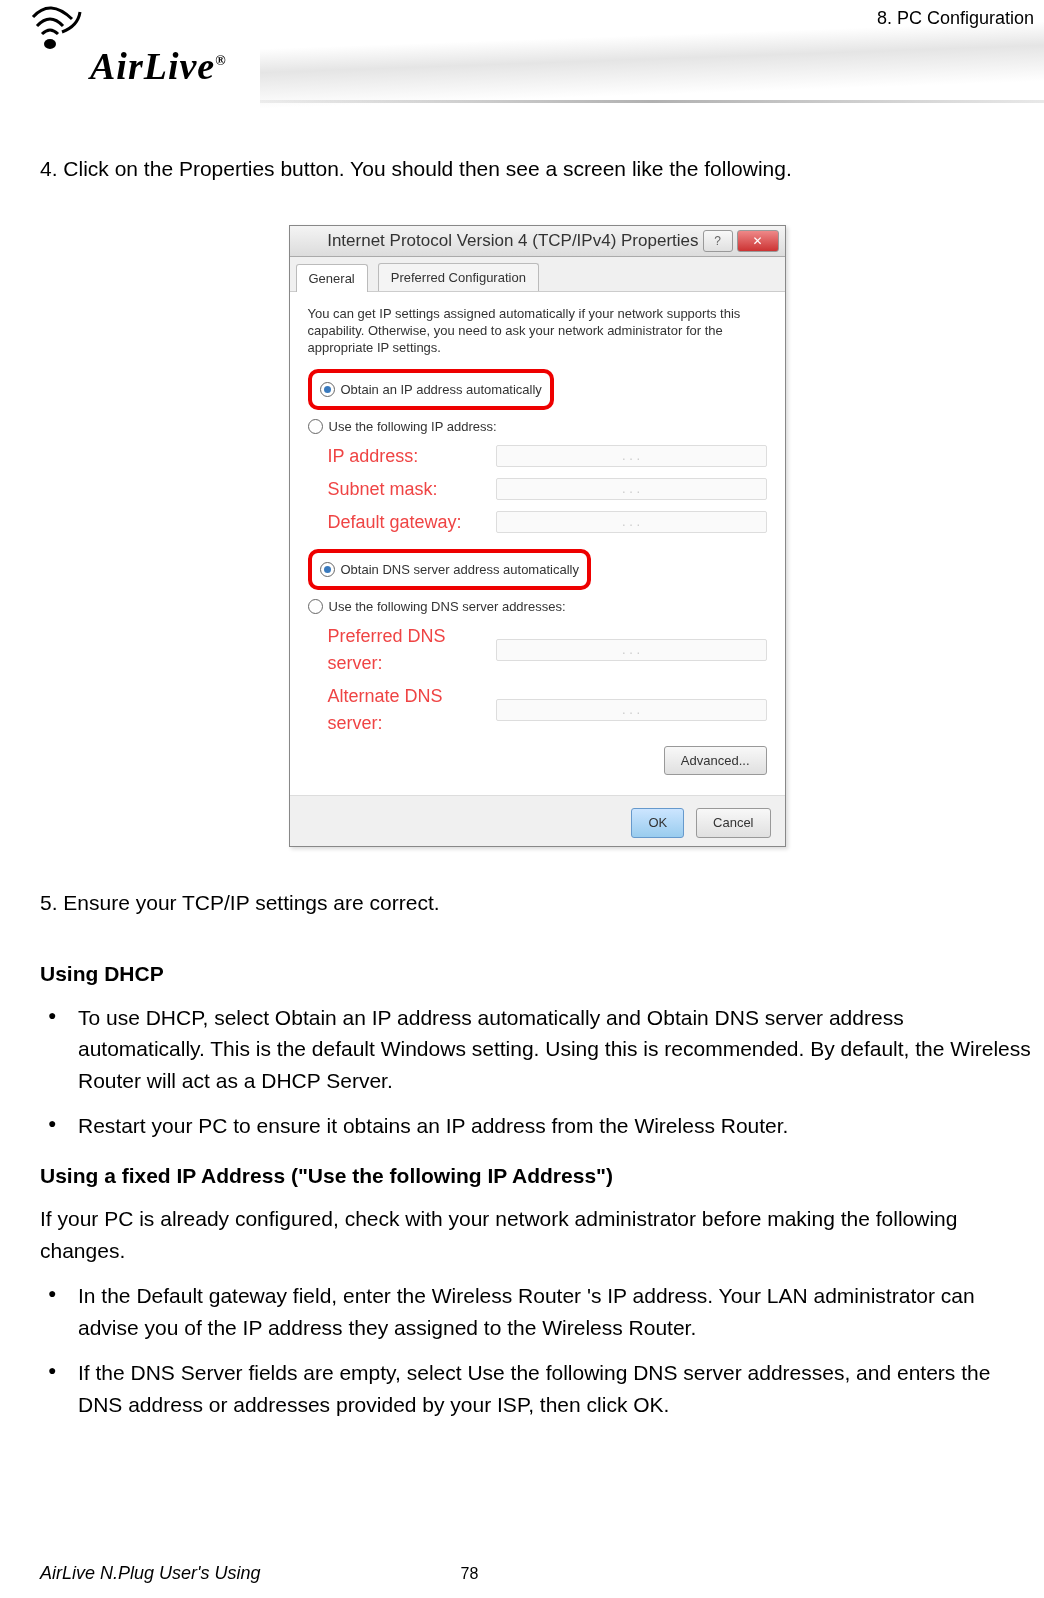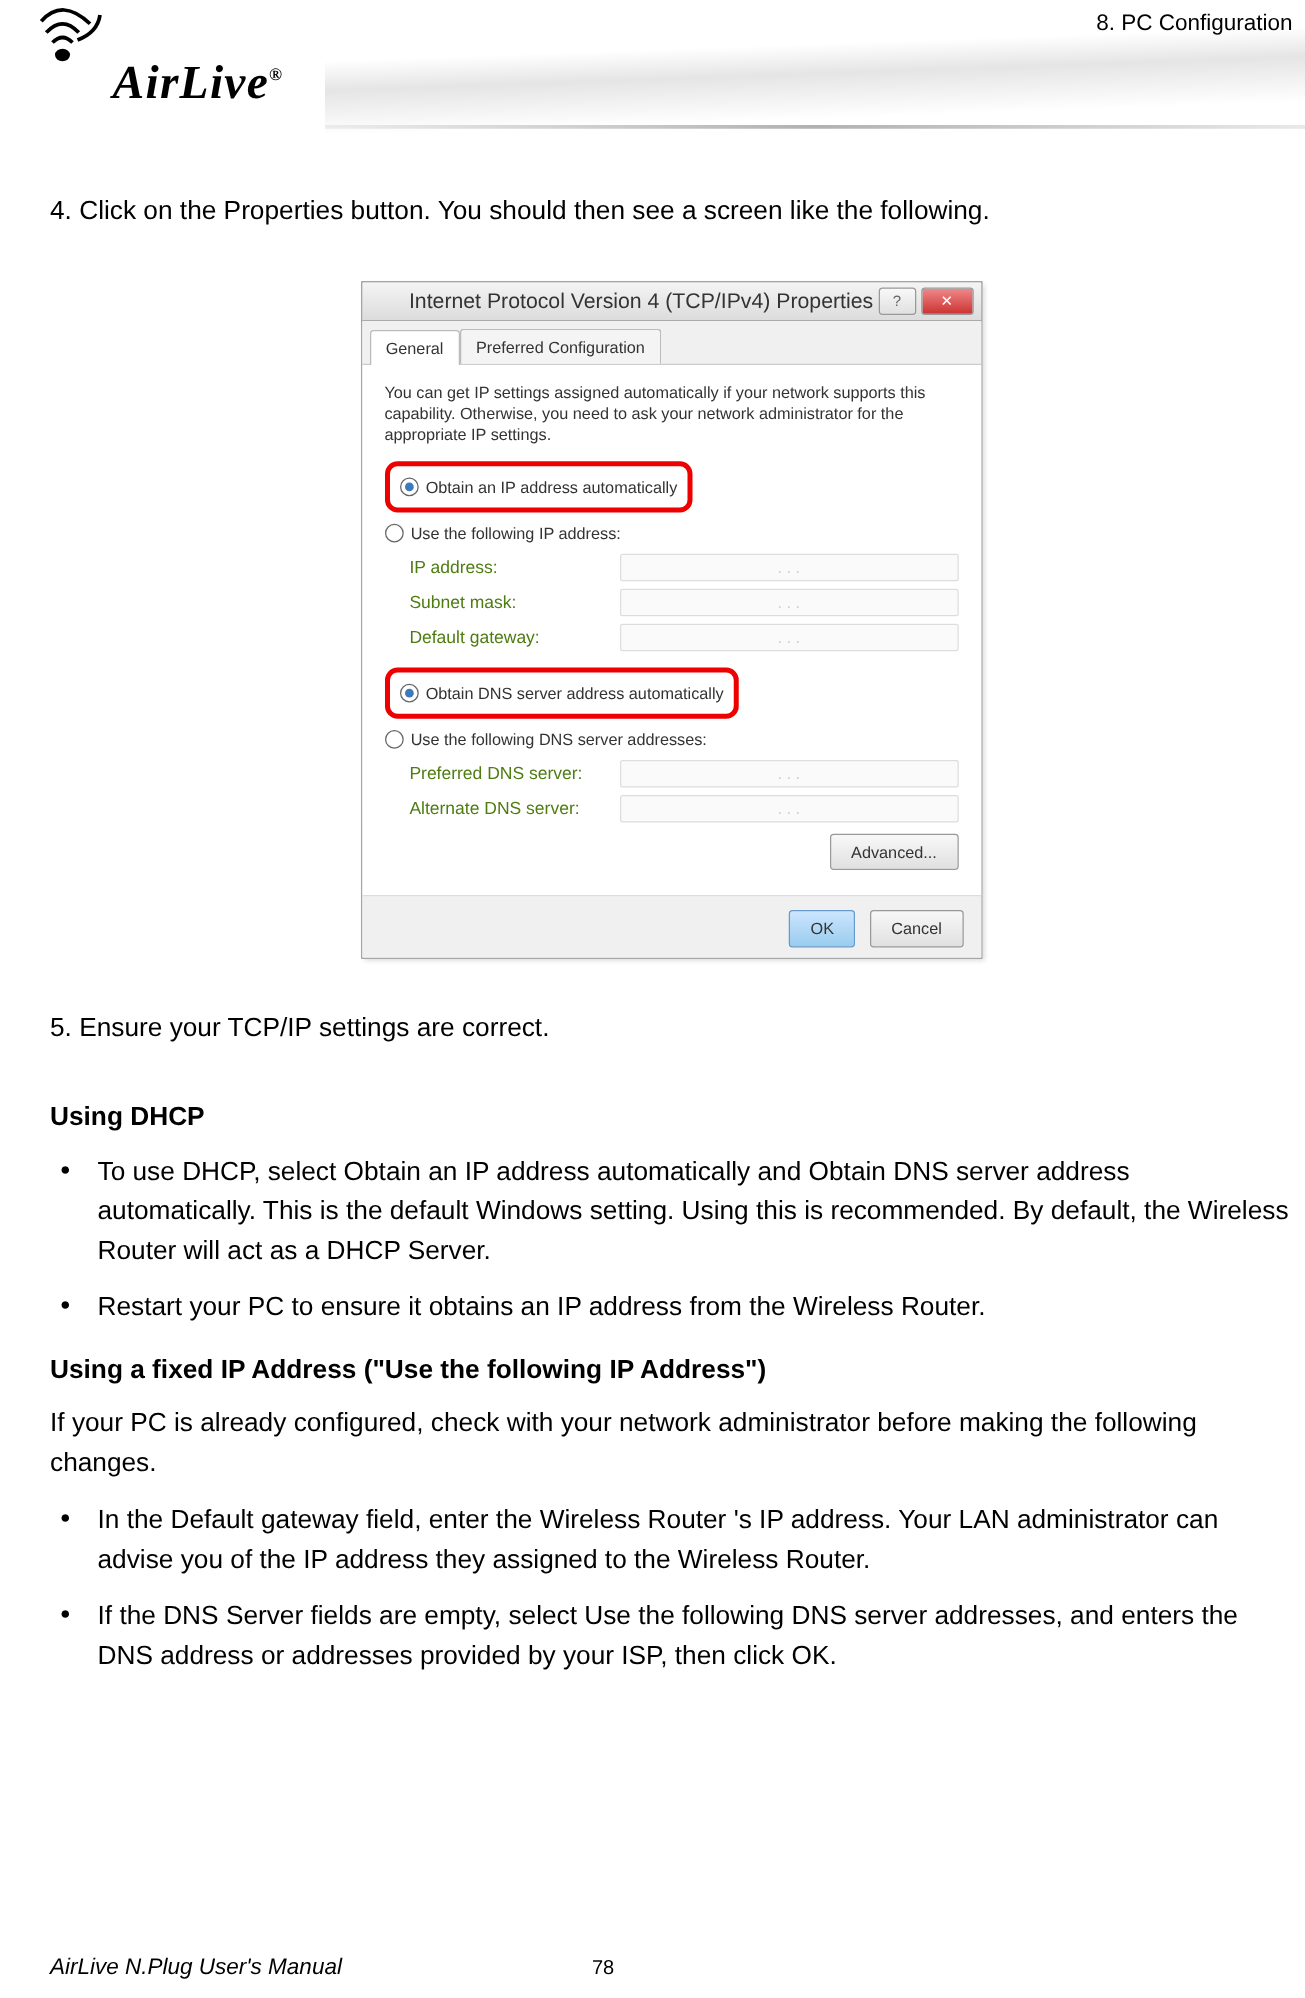--- a/index.html
+++ b/index.html
@@ -129,21 +129,21 @@
       background: #f0f0f0;
       border-bottom: 1px solid #ccc;
     }
     .tab {
       padding: 4px 12px;
       font-size: 13px;
       border: 1px solid #bbb;
       border-bottom: none;
       border-radius: 3px 3px 0 0;
       background: #f4f4f4;
-      margin-right: 0;
+      margin-right: 10px;
       color: #333;
     }
     .tab.active {
       background: #fff;
       position: relative;
       top: 1px;
     }
     .panel {
       padding: 14px 18px;
       background: #fff;
@@ -185,22 +185,22 @@
       border-radius: 50%;
     }
     .field-row {
       display: flex;
       align-items: center;
       padding: 3px 0 3px 20px;
       gap: 8px;
     }
     .field-label {
       width: 160px;
-      color: #4d7c0f;
-      font-size: 14px;
+      color: #ef4444;
+      font-size: 18px;
     }
     .ip-input {
       flex: 1;
       height: 20px;
       border: 1px solid #ddd;
       border-radius: 2px;
       text-align: center;
       color: #ccc;
       font-size: 13px;
       display: flex;
@@ -369,15 +369,15 @@
   <div class="section-heading">Using a fixed IP Address ("Use the following IP Address")</div>
   <div class="para">If your PC is already configured, check with your network administrator before making the following changes.</div>
   <ul class="bullet-list">
     <li>In the Default gateway field, enter the Wireless Router 's IP address. Your LAN administrator can advise you of the IP address they assigned to the Wireless Router.</li>
     <li>If the DNS Server fields are empty, select Use the following DNS server addresses, and enters the DNS address or addresses provided by your ISP, then click OK.</li>
   </ul>
 
 </div>
 
 <div class="footer">
-  <span class="footer-title">AirLive N.Plug User's Manual</span>
+  <span class="footer-title">AirLive N.Plug User's Using</span>
   <span class="footer-page">78</span>
 </div>
 
 </body></html>

